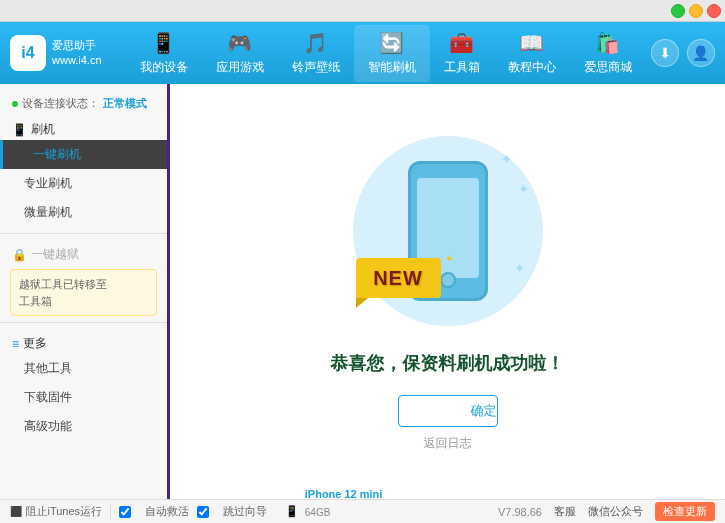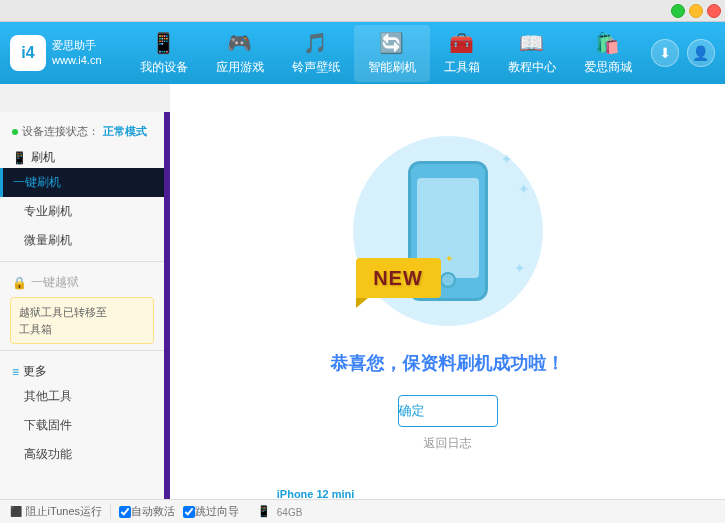--- a/index.html
+++ b/index.html
@@ -91,24 +91,23 @@
     
     .main-area {
       display: flex;
       height: calc(523px - 22px - 62px - 24px);
     }
 
     
     .sidebar {
       width: 170px;
       background: #f7f7f7;
-      border-right: 6px solid #4c1d95;
+      border-right: 3px solid #4c1d95;
       padding: 8px 0;
       flex-shrink: 0;
-      margin-top: 28px;
     }
     .sidebar-status {
       padding: 4px 12px;
       font-size: 11px;
       color: #666;
       display: flex;
       align-items: center;
       gap: 4px;
     }
     .status-dot {
@@ -126,24 +125,24 @@
       font-size: 12px;
     }
     .sidebar-section-icon { color: #1a9fd8; }
     .sidebar-item {
       padding: 6px 12px 6px 24px;
       cursor: pointer;
       color: #444;
       font-size: 12px;
     }
     .sidebar-item.active {
-      background: #0f172a;
+      background: #404040;
       color: #1a9fd8;
       border-left: 3px solid #1a9fd8;
-      padding-left: 10px;
+      padding-left: 30px;
     }
     .sidebar-divider {
       height: 1px;
       background: #e0e0e0;
       margin: 6px 0;
     }
     .sidebar-alert {
       margin: 4px 10px;
       padding: 6px 8px;
       background: #fff8e1;
@@ -265,36 +264,36 @@
       position: absolute;
       color: #a8dff5;
       font-size: 14px;
     }
     .sparkle-1 { top: 20px; right: 35px; }
     .sparkle-2 { top: 50px; right: 18px; }
     .sparkle-3 { bottom: 55px; right: 22px; }
 
     .success-text {
       font-size: 18px;
-      color: #3b82f6;
+      color: #14532d;
       margin-bottom: 20px;
       font-weight: bold;
     }
     .confirm-btn {
       width: 100px;
       height: 32px;
       border: 1px solid #1a9fd8;
       border-radius: 4px;
       background: white;
       color: #1a9fd8;
       font-size: 13px;
       cursor: pointer;
       display: flex;
       align-items: center;
-      justify-content: flex-start;
+      justify-content: flex-end;
       margin-bottom: 8px;
     }
     .back-btn {
       font-size: 12px;
       color: #999;
       cursor: pointer;
       text-align: center;
     }
 
     
@@ -310,21 +309,21 @@
     }
     .bottom-left {
       display: flex;
       align-items: center;
       gap: 8px;
       flex: 1;
     }
     .checkbox-item {
       display: flex;
       align-items: center;
-      gap: 0;
+      gap: 14px;
       cursor: pointer;
     }
     .checkbox-item input[type="checkbox"] {
       width: 12px; height: 12px;
     }
     .device-info {
       display: flex;
       align-items: center;
       gap: 6px;
       margin-left: 10px;
@@ -511,13 +510,19 @@
     </label>
     <div class="device-info">
       <span style="color:#1a9fd8">📱</span>
       <div>
         <div class="device-name">iPhone 12 mini</div>
         <div class="device-details">64GB</div>
         <div class="device-details">Down-12mini-13,1</div>
       </div>
     </div>
   </div>
+  <div class="bottom-right">
+    <span class="version">V7.98.66</span>
+    <span class="bottom-link">客服</span>
+    <span class="bottom-link">微信公众号</span>
+    <span class="update-btn">检查更新</span>
+  </div>
 </div>
 
 </body></html>

